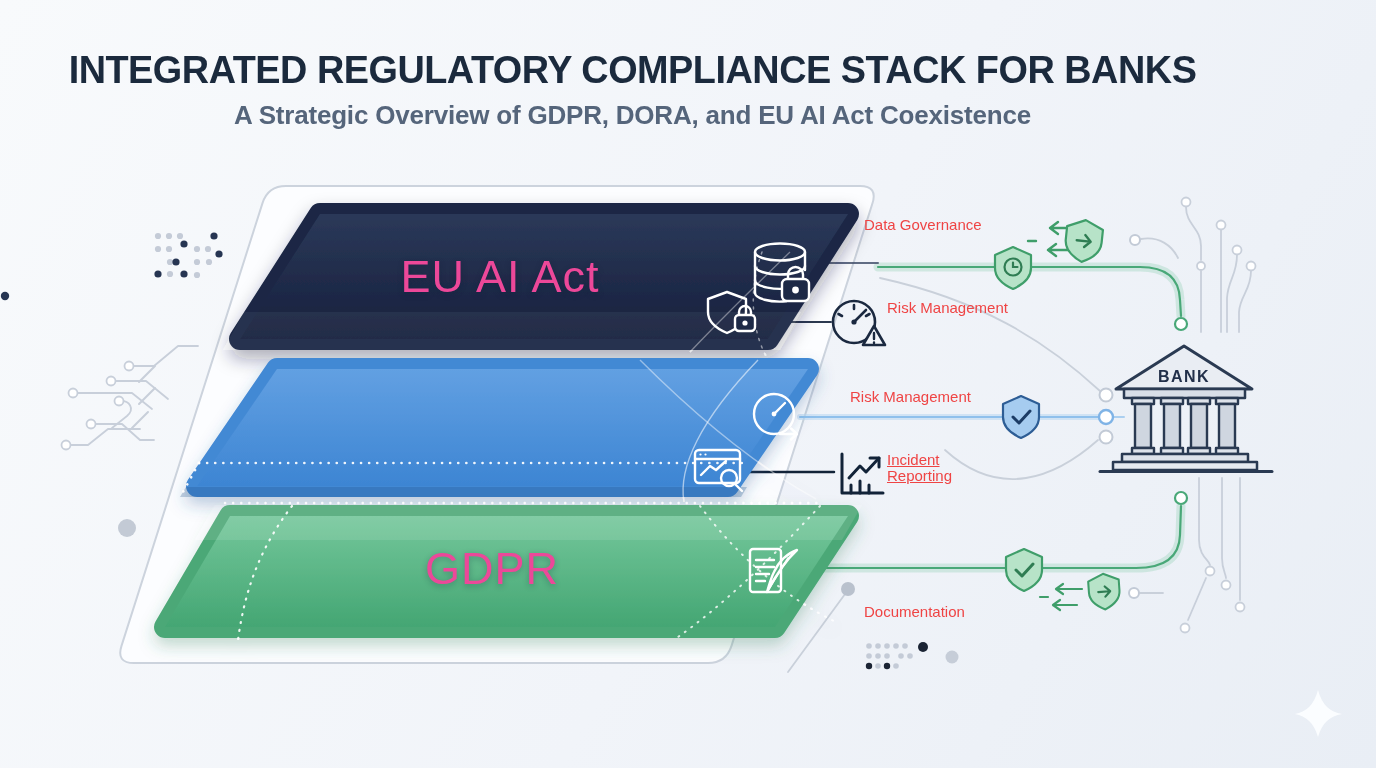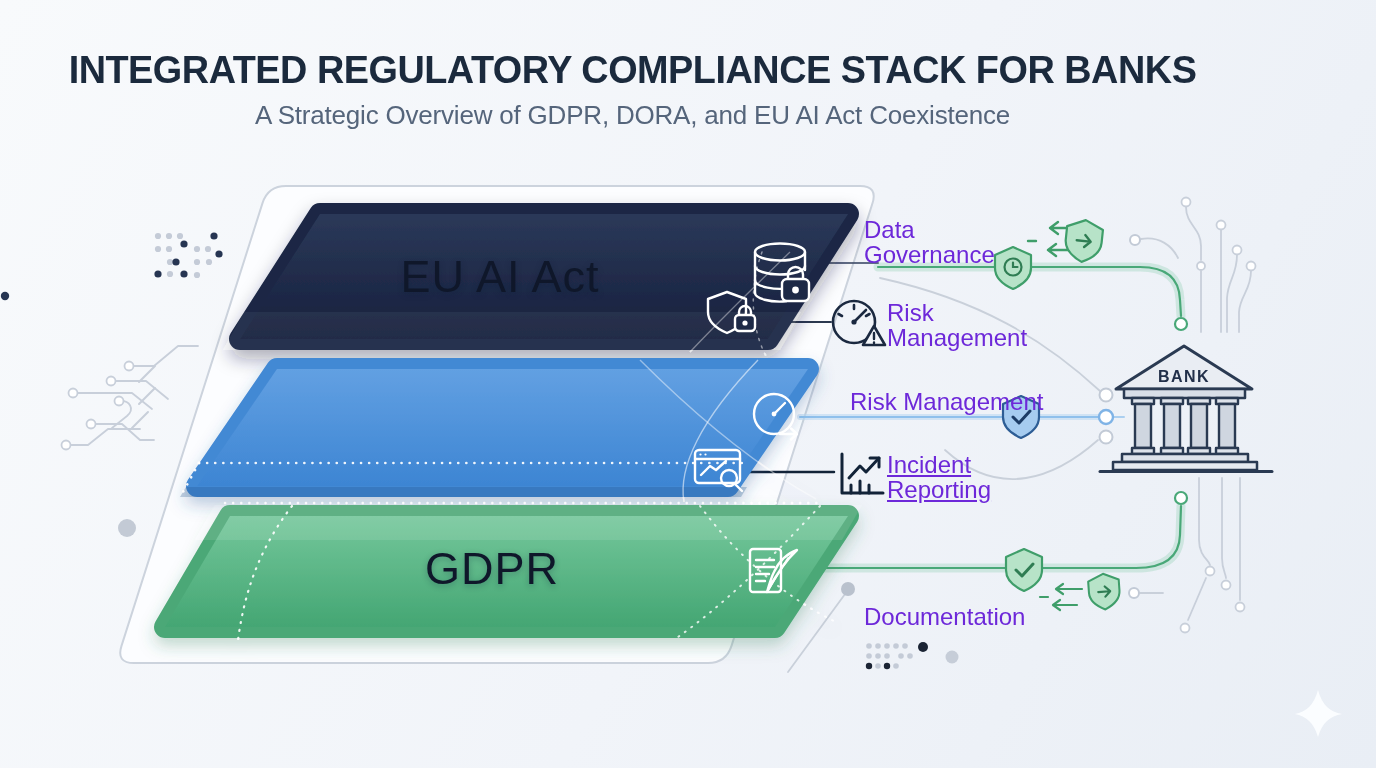--- a/index.html
+++ b/index.html
@@ -9,32 +9,32 @@
     background:linear-gradient(120deg,#f8fafc 0%,#f1f4f9 55%,#e9eef5 100%);
   }
   .stage{position:relative;width:1376px;height:768px;}
   svg.scene{position:absolute;left:0;top:0;}
   .hdr{position:absolute;left:0;top:48px;width:1265px;text-align:center;pointer-events:none;}
   .hdr h1{
     margin:0;font-size:39px;font-weight:700;letter-spacing:-0.5px;
     color:#1b2a3d;transform:scaleX(.97);
   }
   .hdr h2{
-    margin:8px 0 0 0;font-size:26px;font-weight:400;letter-spacing:-0.2px;color:#55657b;
+    margin:8px 0 0 0;font-size:26px;font-weight:700;letter-spacing:-0.2px;color:#55657b;
   }
   .layer-label{
-    position:absolute;width:320px;text-align:center;color:#0f172a;
+    position:absolute;width:320px;text-align:center;color:#ec4899;
     font-size:45px;font-weight:500;letter-spacing:1px;
     text-shadow:0 2px 6px rgba(10,25,50,.28);pointer-events:none;
   }
   #lbl-euaiact{left:340px;top:251px;}
   #lbl-dora{left:322px;top:400px;}
   #lbl-gdpr{left:332px;top:543px;}
   .ann{
-    position:absolute;color:#6d28d9;font-size:24px;font-weight:500;line-height:1.06;
+    position:absolute;color:#ef4444;font-size:15px;font-weight:500;line-height:1.06;
     pointer-events:none;
   }
   #ann-data-governance{left:864px;top:217px;width:130px;}
   #ann-risk-ai{left:887px;top:300px;width:150px;}
   #ann-risk-dora{left:850px;top:389px;white-space:nowrap;}
   #ann-incident{left:887px;top:452px;width:120px;text-decoration:underline;}
   #ann-documentation{left:864px;top:584px;white-space:nowrap;margin-top:20px;}
 </style>
 </head>
 <body>

